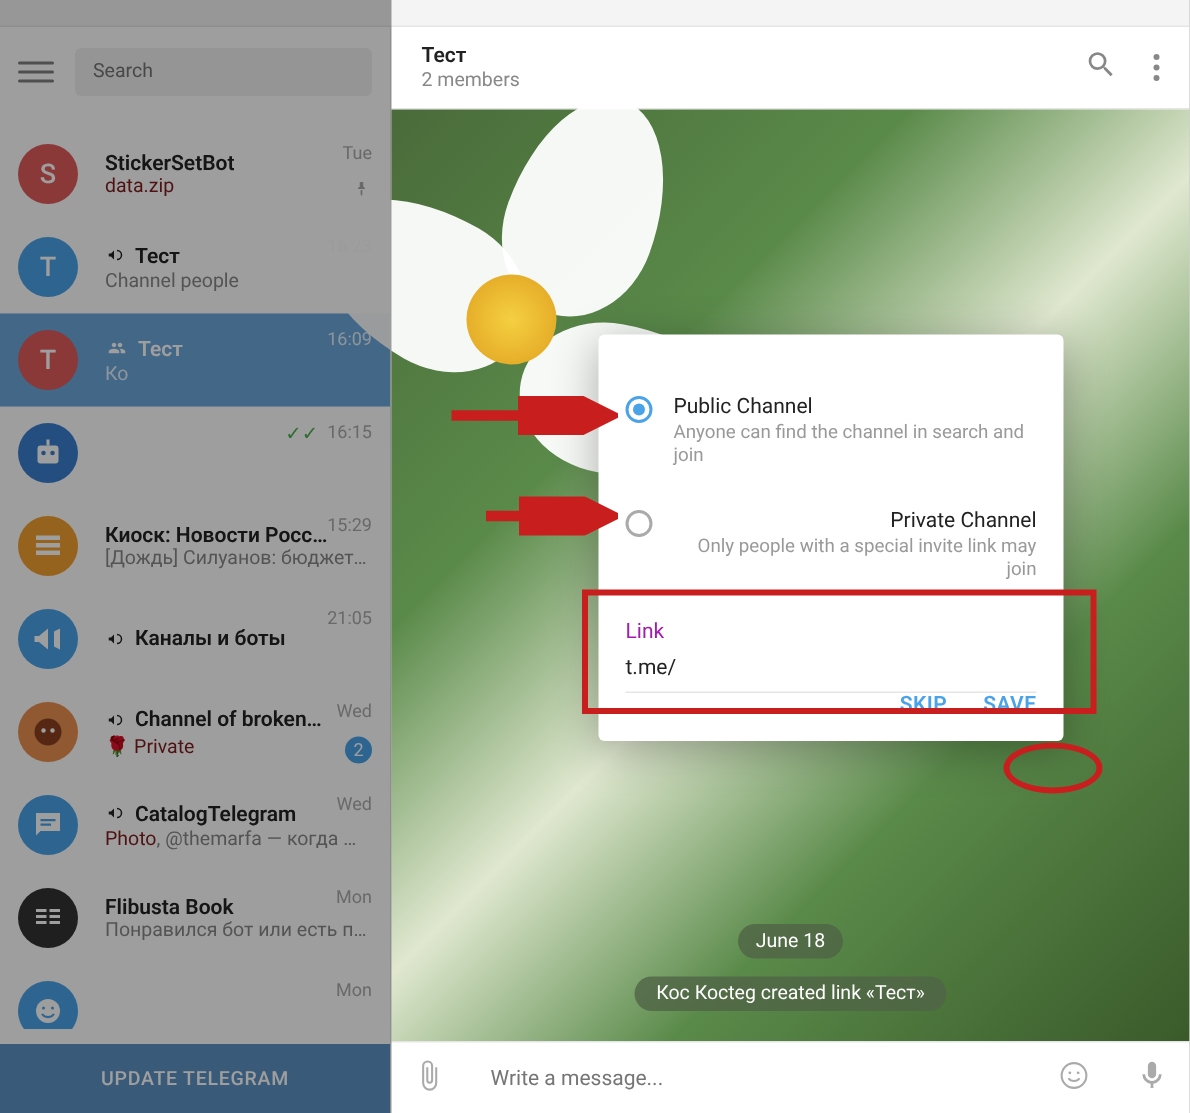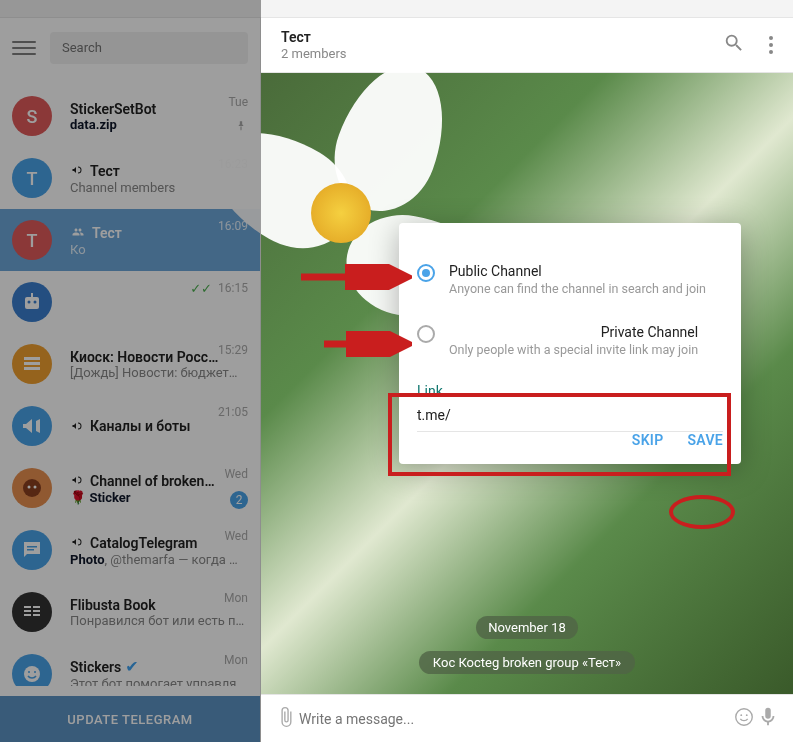--- a/index.html
+++ b/index.html
@@ -18,21 +18,21 @@
   .chat-item { display: flex; padding: 8px 12px; height: 62px; position: relative; align-items: center; }
   .chat-item.selected { background: #6ca6d9; }
   .avatar { width: 40px; height: 40px; border-radius: 50%; display: flex; align-items: center; justify-content: center; color: #fff; font-size: 18px; font-weight: 500; flex-shrink: 0; }
   .avatar svg { width: 24px; height: 24px; }
   .chat-info { flex: 1; margin-left: 18px; overflow: hidden; }
   .chat-name-row { display: flex; align-items: center; gap: 4px; }
   .chat-name { font-size: 14px; font-weight: 600; color: #222; white-space: nowrap; overflow: hidden; text-overflow: ellipsis; }
   .chat-item.selected .chat-name { color: #fff; }
   .chat-msg { font-size: 13px; color: #888; white-space: nowrap; overflow: hidden; text-overflow: ellipsis; }
   .chat-item.selected .chat-msg { color: #e3f0fa; }
-  .chat-msg .link { color: #0f172a; font-weight: bold; }
+  .chat-msg .link { color: #7f1d1d; }
   .chat-msg .you { color: #3a8ac9; }
   .chat-time { font-size: 12px; color: #aaa; position: absolute; right: 12px; top: 10px; }
   .chat-item.selected .chat-time { color: #e3f0fa; }
   .pin-icon, .badge, .check-icon { position: absolute; right: 12px; bottom: 10px; }
   .pin-icon svg { width: 14px; height: 14px; fill: #aaa; }
   .badge { background: #4aa3e8; color: #fff; font-size: 12px; min-width: 18px; height: 18px; border-radius: 9px; display: flex; align-items: center; justify-content: center; padding: 0 5px; }
   .check-icon { color: #4caf50; font-size: 13px; right: 48px; top: 10px; bottom: auto; }
   .verified { color: #3fa2f0; }
   .speaker-icon { display:inline-block; margin-right:2px; }
   .speaker-icon svg { width:14px; height:12px; fill:#222; }
@@ -49,38 +49,38 @@
   .main-header-actions { margin-left: auto; display: flex; gap: 24px; align-items:center; }
   .main-header-actions svg { width: 22px; height: 22px; fill: #888; }
   .dots { display:flex; flex-direction:column; gap:3px; }
   .dots span { width:4px;height:4px;border-radius:50%;background:#888; }
   .chat-bg { flex: 1; background: linear-gradient(135deg,#4a6b3a 0%,#5a8a4a 30%,#e0e8d0 50%,#5a8a4a 70%,#3a5a2a 100%); position: relative; display:flex; flex-direction:column; justify-content:flex-end; align-items:center; padding-bottom:20px; }
   .flower { position:absolute; top:20px; left:-40px; width:240px; height:240px; }
   .flower .center { position:absolute; left:90px; top:90px; width:60px; height:60px; border-radius:50%; background:radial-gradient(#f5d040,#e0a020); }
   .flower .petal { position:absolute; width:100px; height:150px; background:#fff; border-radius:50% 50% 50% 50%/60% 60% 40% 40%; opacity:0.95; }
   .date-pill { background: rgba(80,100,70,0.8); color:#fff; font-size:13px; padding:4px 12px; border-radius:12px; margin-bottom:12px; }
   .sys-msg { background: rgba(80,100,70,0.8); color:#fff; font-size:13px; padding:4px 14px; border-radius:12px; }
-  .composer { height: 48px; background: #fff; border-top: 1px solid #e5e5e5; display: flex; align-items: center; padding: 0 14px; gap: 2px; }
+  .composer { height: 48px; background: #fff; border-top: 1px solid #e5e5e5; display: flex; align-items: center; padding: 0 14px; gap: 30px; }
   .composer svg { width:22px; height:22px; fill:#aaa; }
   .composer input { flex:1; border:none; outline:none; font-size:14px; color:#999; }
 
   
   .dim { position:absolute; inset:0; background: rgba(0,0,0,0.38); z-index:5; }
 
   
-  .dialog { position:absolute; left:399px; top:223px; width:342px; background:#fff; border-radius:4px; box-shadow:0 6px 30px rgba(0,0,0,0.3); z-index:10; padding: 40px 18px 16px 18px; }
+  .dialog { position:absolute; left:399px; top:223px; width:310px; background:#fff; border-radius:4px; box-shadow:0 6px 30px rgba(0,0,0,0.3); z-index:10; padding: 40px 18px 16px 18px; }
   .radio-row { display:flex; gap:14px; margin-bottom:6px; align-items:flex-start; }
   .radio { width:18px; height:18px; border:2px solid #aaa; border-radius:50%; flex-shrink:0; margin-top:1px; position:relative; }
   .radio.sel { border-color:#4aa3e8; }
   .radio.sel::after { content:''; position:absolute; inset:3px; background:#4aa3e8; border-radius:50%; }
   .radio-label { font-size:14px; color:#222; }
   .radio-desc { font-size:12.5px; color:#999; margin-top:2px; }
   .radio-group2 { margin-top:28px;text-align:right; }
   .link-box { margin-top:26px; }
-  .link-lbl { font-size:14px; color:#0f766e; margin-bottom:8px; }
+  .link-lbl { font-size:14px; color:#a21caf; margin-bottom:8px; }
   .link-val { font-size:14px; color:#222; }
   .link-line { height:1px; background:#e5e5e5; margin-top:8px; }
   .dlg-btns { display:flex; justify-content:flex-end; gap:24px; }
   .dlg-btn { font-size:14px; font-weight:600; color:#4aa3e8; cursor:pointer; letter-spacing:0.3px; }
 
   
   .arrow { position:absolute; z-index:20; }
   .arrow svg { display:block; }
   .red-box { position:absolute; border:4px solid #c91e1e; z-index:20; }
   .red-oval { position:absolute; border:4px solid #c91e1e; border-radius:50%; z-index:20; }
@@ -118,21 +118,21 @@
         </div>
         <div class="chat-item">
           <div class="avatar" style="background: rgb(74, 163, 232);">T</div>
           <div class="chat-info">
             <div class="chat-name-row">
               <span class="speaker-icon"><svg viewBox="0 0 24 24">
                   <path d="M3 10v4h3l4 4V6L6 10H3zm11-5v2a5 5 0 010 10v2a7 7 0 000-14z"></path>
                 </svg></span>
               <span class="chat-name">Тест</span>
             </div>
-            <div class="chat-msg">Channel members</div>
+            <div class="chat-msg">Channel people</div>
           </div>
           <div class="chat-time">16:23</div>
         </div>
         <div class="chat-item selected">
           <div class="avatar" style="background: rgb(224, 91, 91);">T</div>
           <div class="chat-info">
             <div class="chat-name-row">
               <span class="speaker-icon group-icon"><svg viewBox="0 0 24 24">
                   <path d="M16 11c1.66 0 3-1.34 3-3s-1.34-3-3-3-3 1.34-3 3 1.34 3 3 3zm-8 0c1.66 0 3-1.34 3-3S9.66 5 8 5 5 6.34 5 8s1.34 3 3 3zm0 2c-2.33 0-7 1.17-7 3.5V19h14v-2.5C15 14.17 10.33 13 8 13zm8 0c-.29 0-.62.02-.97.05 1.16.84 1.97 1.97 1.97 3.45V19h6v-2.5c0-2.33-4.67-3.5-7-3.5z"></path>
                 </svg></span>
@@ -159,21 +159,21 @@
             <svg viewBox="0 0 24 24" fill="#fff">
               <rect x="4" y="5" width="16" height="3"></rect>
               <rect x="4" y="10" width="16" height="3"></rect>
               <rect x="4" y="15" width="16" height="3"></rect>
             </svg>
           </div>
           <div class="chat-info">
             <div class="chat-name-row">
               <span class="chat-name">Киоск: Новости Росс…</span>
             </div>
-            <div class="chat-msg">[Дождь]  Новости: бюджет…</div>
+            <div class="chat-msg">[Дождь]  Силуанов: бюджет…</div>
           </div>
           <div class="chat-time">15:29</div>
         </div>
         <div class="chat-item">
           <div class="avatar" style="background: rgb(74, 163, 232);">
             <svg viewBox="0 0 24 24" fill="#fff">
               <path d="M3 10v4h3l6 5V5L6 10H3zm13-3v10l4 2V5l-4 2z"></path>
             </svg>
           </div>
           <div class="chat-info">
@@ -194,21 +194,21 @@
               <circle cx="15" cy="11" r="1.5" fill="#fff"></circle>
             </svg>
           </div>
           <div class="chat-info">
             <div class="chat-name-row">
               <span class="speaker-icon"><svg viewBox="0 0 24 24">
                   <path d="M3 10v4h3l4 4V6L6 10H3zm11-5v2a5 5 0 010 10v2a7 7 0 000-14z"></path>
                 </svg></span>
               <span class="chat-name">Channel of broken…</span>
             </div>
-            <div class="chat-msg">🌹<span class="link"> Sticker</span></div>
+            <div class="chat-msg">🌹<span class="link"> Private</span></div>
           </div>
           <div class="chat-time">Wed</div>
           <span class="badge">2</span>
         </div>
         <div class="chat-item">
           <div class="avatar" style="background: rgb(74, 163, 232);">
             <svg viewBox="0 0 24 24" fill="#fff">
               <path d="M4 4h16v12H7l-3 3V4z"></path>
               <rect x="7" y="8" width="10" height="1.5" fill="#4aa3e8"></rect>
               <rect x="7" y="11" width="7" height="1.5" fill="#4aa3e8"></rect>
@@ -240,27 +240,20 @@
           <div class="chat-time">Mon</div>
         </div>
         <div class="chat-item">
           <div class="avatar" style="background: rgb(74, 163, 232);">
             <svg viewBox="0 0 24 24" fill="#fff">
               <circle cx="12" cy="12" r="8"></circle>
               <circle cx="9" cy="10" r="1" fill="#4aa3e8"></circle>
               <circle cx="15" cy="10" r="1" fill="#4aa3e8"></circle>
               <path d="M8 14c1 1.5 2.5 2 4 2s3-.5 4-2" fill="none" stroke="#4aa3e8" stroke-width="1.5"></path>
             </svg>
-          </div>
-          <div class="chat-info">
-            <div class="chat-name-row">
-              <span class="chat-name">Stickers</span>
-              <span class="verified"> ✔</span>
-            </div>
-            <div class="chat-msg">Этот бот помогает управля…</div>
           </div>
           <div class="chat-time">Mon</div>
         </div>
       </div>
     <div class="update-bar">UPDATE TELEGRAM</div>
   </div>
 
   <div class="main">
     <div class="main-header">
       <div>
@@ -278,22 +271,22 @@
           </span>
       </div>
     </div>
     <div class="chat-bg">
       <div class="flower">
         <div class="petal" style="left:120px;top:-30px;transform:rotate(20deg)"></div>
         <div class="petal" style="left:10px;top:20px;transform:rotate(-60deg)"></div>
         <div class="petal" style="left:150px;top:100px;transform:rotate(100deg)"></div>
         <div class="center"></div>
       </div>
-      <div class="date-pill">November 18</div>
-      <div class="sys-msg">Кос Косteg broken group «Тест»</div>
+      <div class="date-pill">June 18</div>
+      <div class="sys-msg">Кос Косteg created link «Тест»</div>
     </div>
     <div class="composer">
       <span><svg viewBox="0 0 24 24">
             <path d="M16.5 6v11.5a4 4 0 01-8 0V5a2.5 2.5 0 015 0v10.5a1 1 0 01-2 0V6H10v9.5a2.5 2.5 0 005 0V5a4 4 0 00-8 0v12.5a5.5 5.5 0 0011 0V6h-1.5z"></path>
           </svg></span>
       <input placeholder="Write a message..." style="">
       <span><svg viewBox="0 0 24 24">
             <circle cx="12" cy="12" r="9" fill="none" stroke="#aaa" stroke-width="1.5"></circle>
             <circle cx="9" cy="10" r="1" fill="#aaa"></circle>
             <circle cx="15" cy="10" r="1" fill="#aaa"></circle>

